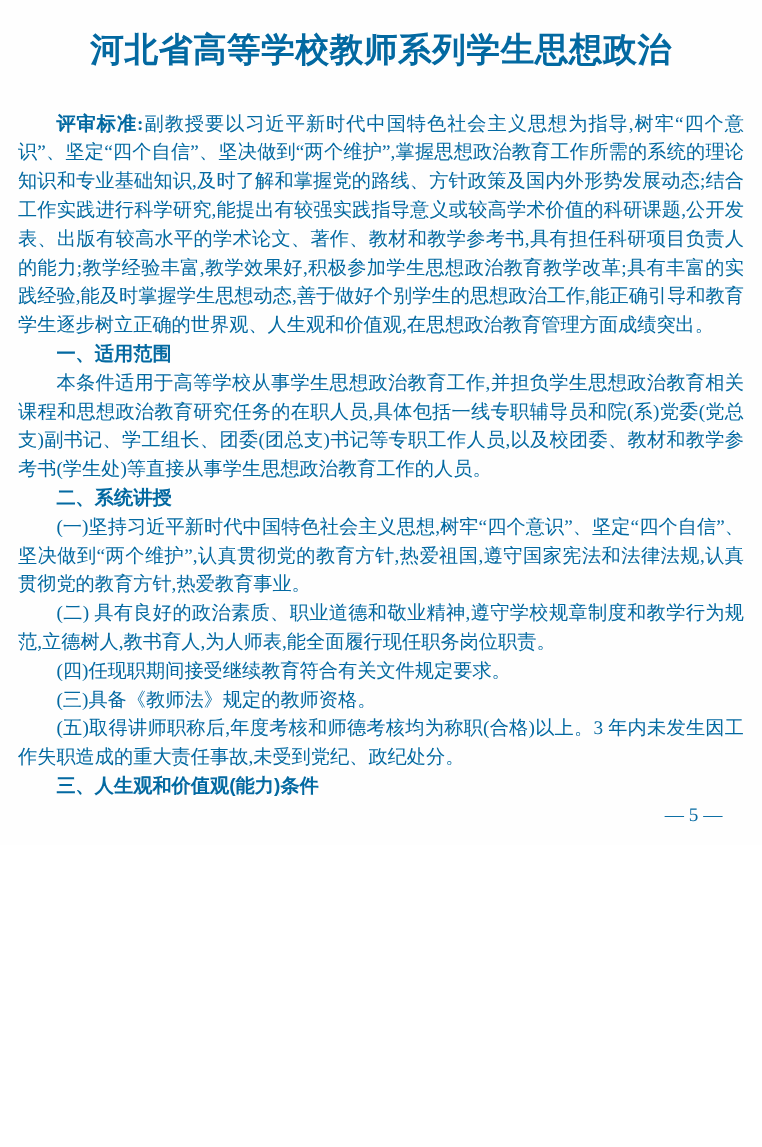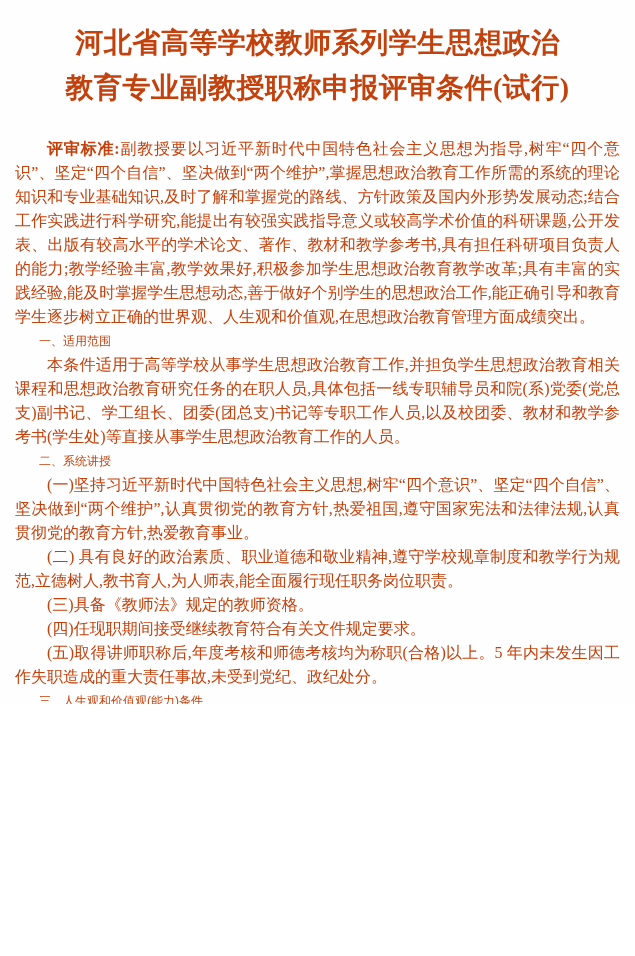--- a/index.html
+++ b/index.html
@@ -6,21 +6,21 @@
     margin: 0;
     padding: 0;
     background: #ffffff;
   }
   .page {
     position: relative;
     width: 635px;
     height: 704px;
     box-sizing: border-box;
     background: #fefefe;
-    color: #c2410c;
+    color: #0369a1;
     padding: 20px 15px 0 15px;
     font-family: "Liberation Serif", serif;
     overflow: hidden;
   }
   .doc-title {
     margin: 0 0 27px 0;
     text-align: center;
     font-size: 28px;
     line-height: 45px;
     font-weight: bold;
@@ -32,24 +32,24 @@
     line-height: 24px;
     text-align: justify;
     text-justify: inter-ideograph;
   }
   .doc-body p {
     margin: 0;
     text-indent: 2em;
   }
   .heading {
     font-family: "Liberation Sans", sans-serif;
-    font-weight: normal;
+    font-weight: bold;
     margin: 0;
     text-indent: 2em;
-    font-size: 12px;
+    font-size: 16px;
     line-height: 24px;
   }
   .intro-label {
     font-family: Liberation Serif, serif;
     font-weight: bold;
   }
   .page-number {
     margin-top: 2px;
     text-align: right;
     padding-right: 18px;
@@ -58,42 +58,41 @@
     font-family: "Liberation Serif", serif;
   }
 </style>
 </head>
 <body>
 
 <div class="page">
 
   <h1 class="doc-title">
     <span>河北省高等学校教师系列学生思想政治</span><br>
-    <span>教育专业副教授职称申报评审条件(试行)</span>
   </h1>
 
   <div class="doc-body">
 
     <p><span class="intro-label">评审标准:</span><span>副教授要以习近平新时代中国特色社会主义思想为指导,树牢“四个意识”、坚定“四个自信”、坚决做到“两个维护”,掌握思想政治教育工作所需的系统的理论知识和专业基础知识,及时了解和掌握党的路线、方针政策及国内外形势发展动态;结合工作实践进行科学研究,能提出有较强实践指导意义或较高学术价值的科研课题,公开发表、出版有较高水平的学术论文、著作、教材和教学参考书,具有担任科研项目负责人的能力;教学经验丰富,教学效果好,积极参加学生思想政治教育教学改革;具有丰富的实践经验,能及时掌握学生思想动态,善于做好个别学生的思想政治工作,能正确引导和教育学生逐步树立正确的世界观、人生观和价值观,在思想政治教育管理方面成绩突出。</span></p>
 
     <p class="heading">一、适用范围</p>
 
     <p>本条件适用于高等学校从事学生思想政治教育工作,并担负学生思想政治教育相关课程和思想政治教育研究任务的在职人员,具体包括一线专职辅导员和院(系)党委(党总支)副书记、学工组长、团委(团总支)书记等专职工作人员,以及校团委、教材和教学参考书(学生处)等直接从事学生思想政治教育工作的人员。</p>
 
     <p class="heading">二、系统讲授</p>
 
     <p>(一)坚持习近平新时代中国特色社会主义思想,树牢“四个意识”、坚定“四个自信”、坚决做到“两个维护”,认真贯彻党的教育方针,热爱祖国,遵守国家宪法和法律法规,认真贯彻党的教育方针,热爱教育事业。</p>
 
     <p>(二) 具有良好的政治素质、职业道德和敬业精神,遵守学校规章制度和教学行为规范,立德树人,教书育人,为人师表,能全面履行现任职务岗位职责。</p>
 
+    <p>(四)任现职期间接受继续教育符合有关文件规定要求。</p>
+
     <p>(三)具备《教师法》规定的教师资格。</p>
 
-    <p>(四)任现职期间接受继续教育符合有关文件规定要求。</p>
-
-    <p>(五)取得讲师职称后,年度考核和师德考核均为称职(合格)以上。5 年内未发生因工作失职造成的重大责任事故,未受到党纪、政纪处分。</p>
+    <p>(五)取得讲师职称后,年度考核和师德考核均为称职(合格)以上。3 年内未发生因工作失职造成的重大责任事故,未受到党纪、政纪处分。</p>
 
 
     <p class="heading">三、人生观和价值观(能力)条件</p>
 
 
 
   </div>
 
   <div class="page-number">— 5 —</div>
 

